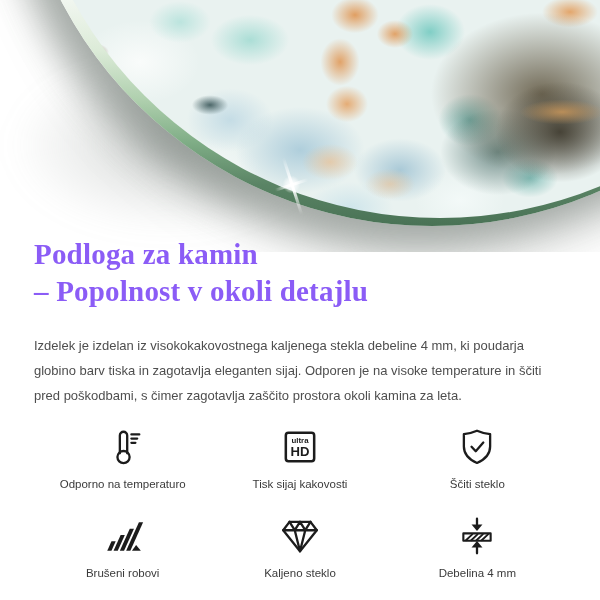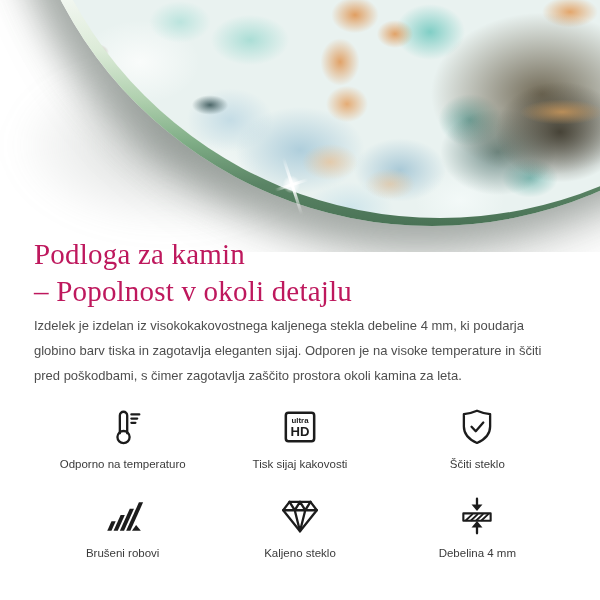--- a/index.html
+++ b/index.html
@@ -72,26 +72,26 @@
   }
   .sparkle .core {
     position:absolute; left:18px; top:19px; width:18px; height:18px; border-radius:50%;
     background:radial-gradient(circle, #ffffff, rgba(255,255,255,0.55) 40%, rgba(255,255,255,0) 70%);
   }
 
   
   .content { position:relative; padding:236px 34px 0 34px; }
 
   h1.title {
-    margin:0; font-family:"Liberation Serif", serif; font-weight:400;
-    font-size:29px; line-height:37px; color:#be185d; letter-spacing:0.2px;
+    margin:0; font-family:"Liberation Serif", serif; font-weight:700;
+    font-size:29px; line-height:37px; color:#8b5cf6; letter-spacing:0.2px;
   }
 
   .description {
-    margin-top:3px; max-width:528px;
+    margin-top:23px; max-width:528px;
     font-size:13px; line-height:25px; color:#4e4e4e;
   }
 
   
   .features {
     margin-top:17px;
     display:grid; grid-template-columns:repeat(3, 1fr);
     row-gap:24px; column-gap:0;
     padding:0 0 0 0;
   }

